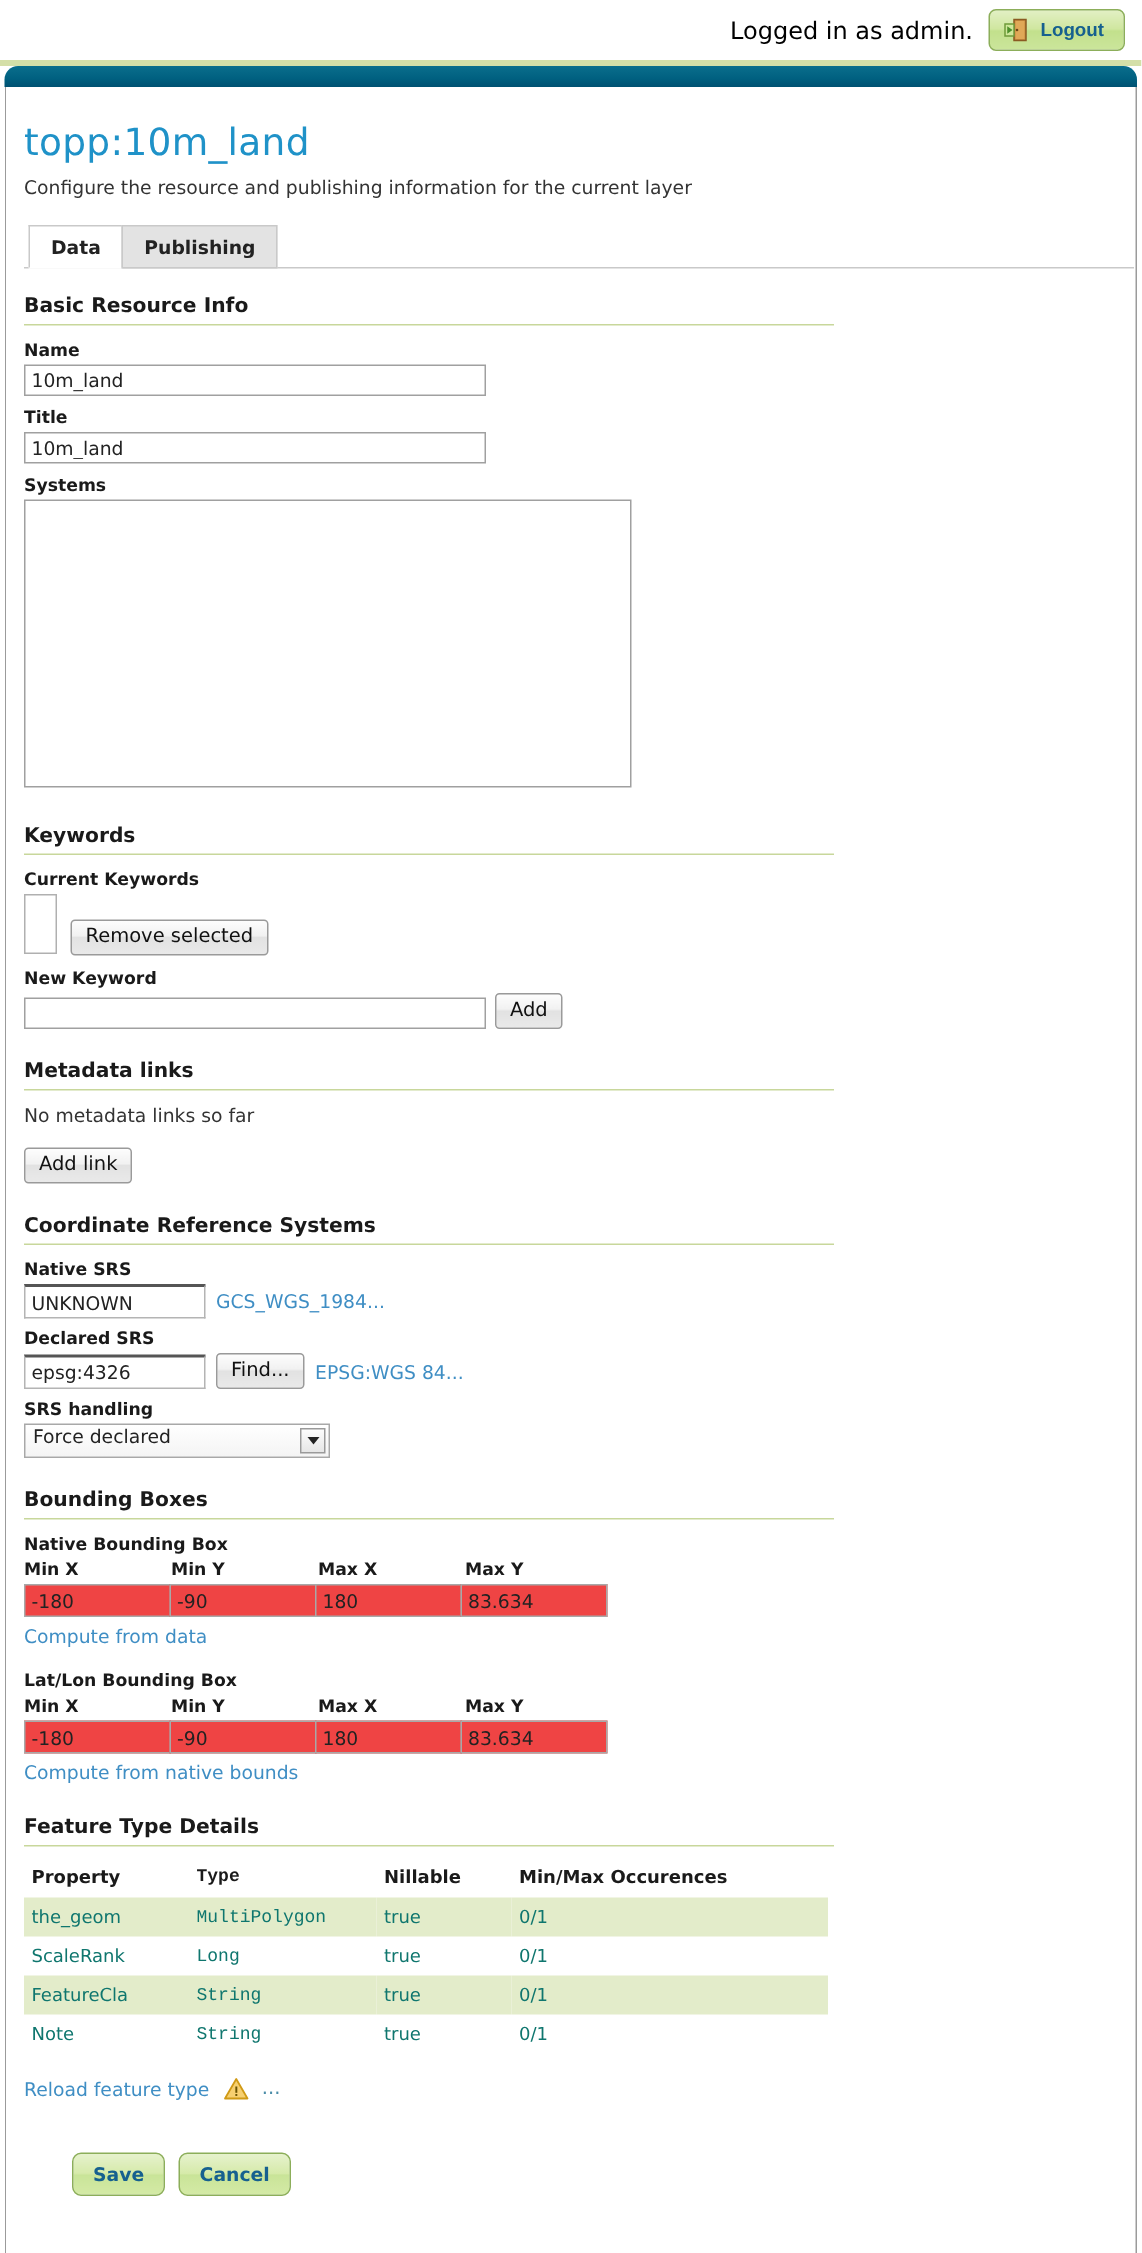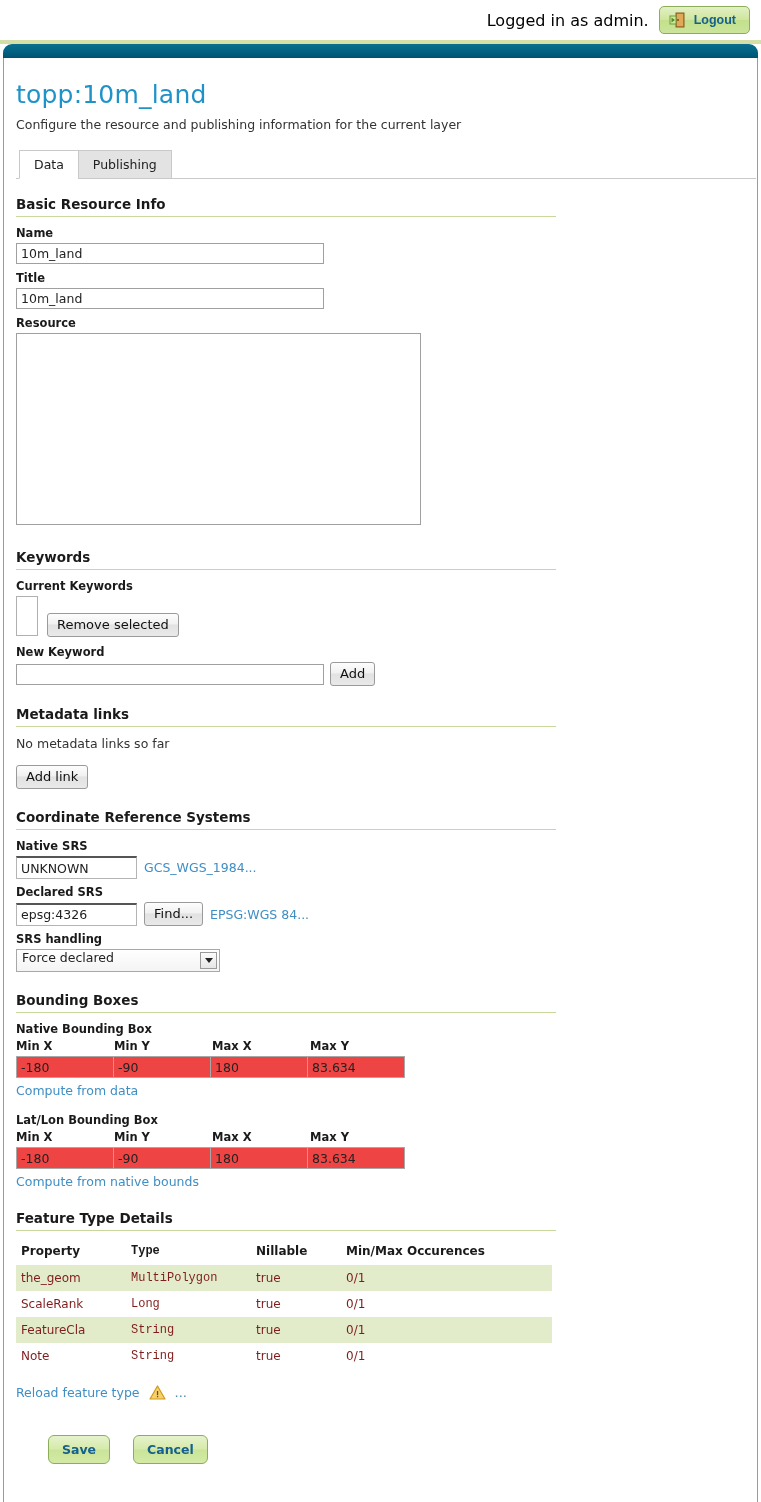--- a/index.html
+++ b/index.html
@@ -75,21 +75,21 @@
   .tabs {
     display: flex;
     align-items: flex-end;
     border-bottom: 1px solid #c9c9c9;
     padding-left: 3px;
     margin-bottom: 17px;
     width: 740px;
   }
   .tab {
     font-size: 12.5px;
-    font-weight: normal;
+    font-weight: bold;
     color: #222;
     padding: 6px 14px 6px 14px;
     border: 1px solid #c9c9c9;
     margin-right: -1px;
     cursor: pointer;
     background: #e3e3e3;
     position: relative;
     bottom: -1px;
   }
   .tab.active {
@@ -160,21 +160,21 @@
   }
 
   
   .kw-row { display: flex; align-items: flex-start; gap: 9px; }
   .kw-list {
     width: 22px; height: 40px;
     border: 1px solid #b0b0b0;
     background: #fff;
   }
   .kw-btn-wrap { padding-top: 17px; }
-  .newkw-row { display: flex; align-items: center; gap: 6px; margin-top: 2px; }
+  .newkw-row { display: flex; align-items: flex-end; gap: 6px; margin-top: 2px; }
   .newkw-input { width: 308px; }
 
   
   .link {
     color: #3f8ec4;
     font-size: 12.5px;
     text-decoration: none;
     cursor: pointer;
   }
   .nometa { font-size: 12.5px; color: #333; margin: 0 0 14px 0; }
@@ -222,34 +222,34 @@
   table.ftd { border-collapse: collapse; width: 536px; margin-top: 4px; }
   table.ftd th {
     text-align: left;
     font-size: 12px;
     font-weight: bold;
     color: #1a1a1a;
     padding: 4px 5px 7px 5px;
   }
   table.ftd td {
     font-size: 12px;
-    color: #7f1d1d;
+    color: #0f766e;
     padding: 6px 5px;
   }
   table.ftd tr.odd { background: #e3ecca; }
   table.ftd th:nth-child(1), table.ftd td:nth-child(1) { width: 110px; margin-top: 14px; }
   table.ftd th:nth-child(2), table.ftd td:nth-child(2) { width: 125px; font-family: Liberation Mono, monospace; }
   table.ftd th:nth-child(3), table.ftd td:nth-child(3) { width: 90px; margin-top: 20px; }
 
   .reload-row { display: flex; align-items: center; gap: 9px; margin-top: 16px; }
   .warn-icon { width: 17px; height: 15px; display:block; }
   .dots { color: #4a8ca8; font-size: 13px; }
 
   
-  .actions { display: flex; gap: 23px; margin-top: 35px; padding-left: 32px; }
+  .actions { display: flex; gap: 9px; margin-top: 35px; padding-left: 32px; }
   .gbtn {
     border: 1px solid #8cae5a;
     border-radius: 6px;
     background: linear-gradient(180deg,#e6f2cd 0%, #d6eaaa 48%, #c9e498 52%, #d4eaa6 100%);
     color: #16608f;
     font-size: 12.5px;
     font-weight: bold;
     padding: 6px 13px;
     cursor: pointer;
     font-family: "DejaVu Sans", "Liberation Sans", sans-serif;
@@ -291,21 +291,21 @@
 
   
   <div class="sec-head">Basic Resource Info</div>
 
   <label class="flabel">Name</label>
   <input class="txt w-name" value="10m_land" style="">
 
   <label class="flabel" style="margin-top:7px;">Title</label>
   <input class="txt w-name" value="10m_land" style="">
 
-  <label class="flabel" style="margin-top:7px;">Resource</label>
+  <label class="flabel" style="margin-top:7px;">Systems</label>
   <textarea class="abstract" style=""></textarea>
 
   <div class="sec-gap"></div>
 
   
   <div class="sec-head">Keywords</div>
 
   <label class="flabel">Current Keywords</label>
   <div class="kw-row">
     <div class="kw-list"></div>

